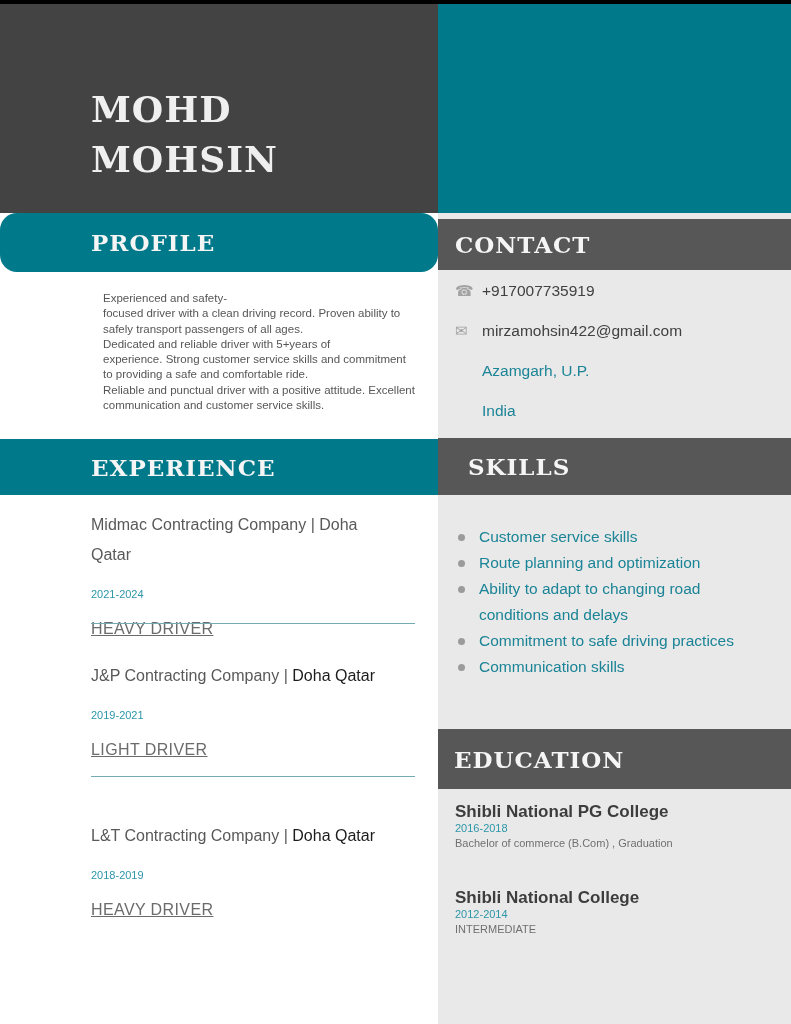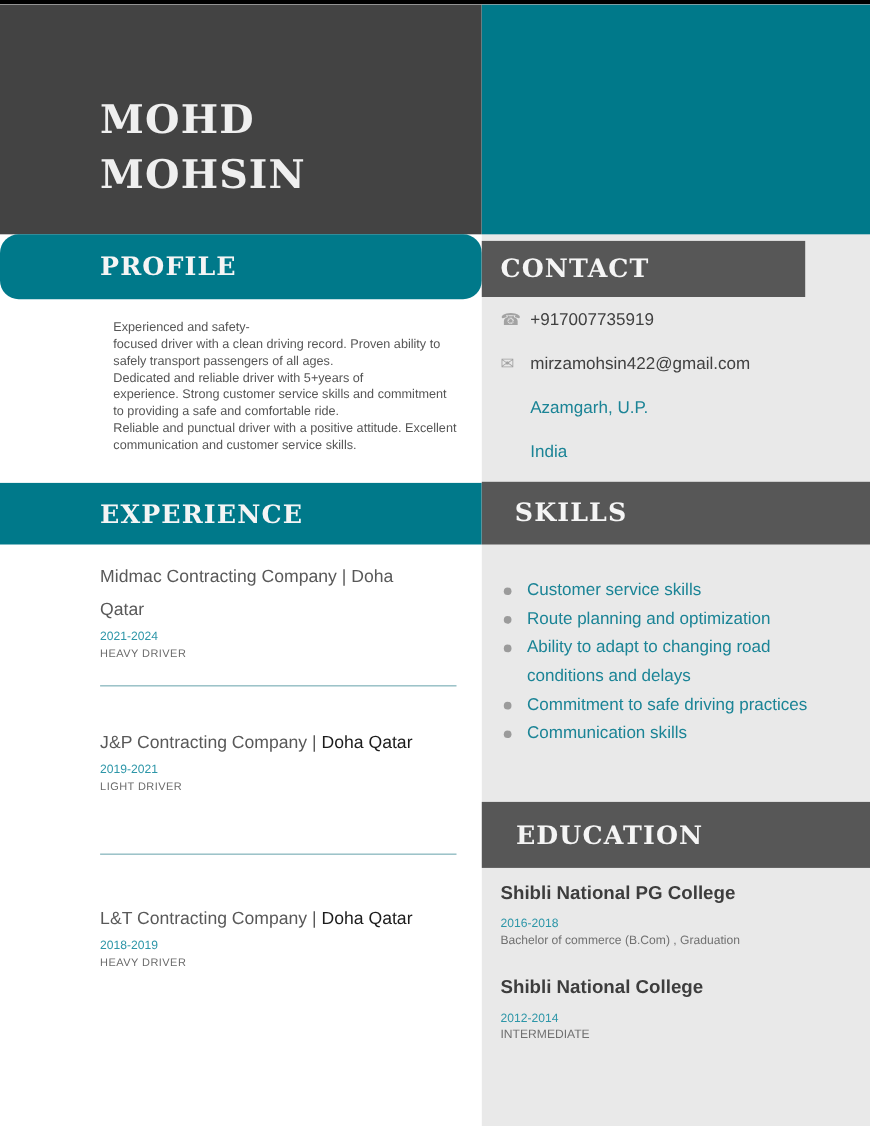--- a/index.html
+++ b/index.html
@@ -23,57 +23,57 @@
   .top-teal { position:absolute; left:0; top:0; width:353px; height:209px; background:#00798a; }
 
   
   .bar {
     position:absolute; display:flex; align-items:center;
     color:#f5f5f5; font-family:"DejaVu Serif", serif; font-weight:bold;
     font-size:23px; letter-spacing:1px;
   }
   .bar-profile    { left:0; top:209px;  width:438px; height:59px; background:#00798a; padding-left:91px; box-sizing:border-box;border-radius:17px; }
   .bar-experience { left:0; top:435px;  width:438px; height:56px; background:#00798a; padding-left:91px; box-sizing:border-box; }
-  .bar-contact    { left:0; top:215px;  width:294px; height:51px; background:#575757; padding-left:17px; box-sizing:border-box; }
+  .bar-contact    { left:0; top:215px;  width:353px; height:51px; background:#575757; padding-left:17px; box-sizing:border-box; }
   .bar-skills     { left:0; top:434px;  width:353px; height:57px; background:#575757; padding-left:30px; box-sizing:border-box; }
-  .bar-education  { left:0; top:725px;  width:353px; height:60px; background:#575757; padding-left:31px; box-sizing:border-box; }
+  .bar-education  { left:0; top:725px;  width:353px; height:60px; background:#575757; padding-left:16px; box-sizing:border-box; }
 
   
   .profile-body {
     position:absolute; left:103px; top:287px; width:325px;
     font-size:11.5px; line-height:15.3px; color:#565656;
     white-space:pre-line;
   }
 
   
   .exp-entry { position:absolute; left:91px; width:300px; }
   .exp-title { font-size:16px; font-weight:normal; line-height:30px; color:#595959; }
   .exp-title .loc-dark { color:#1c1c1c; }
   .exp-title .loc-muted { color:#595959; }
-  .exp-dates { margin-top:3px; font-size:11px; color:#2d96a8; }
-  .exp-role  { margin-top:4px; font-size:10px; color:#6b6b6b; letter-spacing:0.4px; }
+  .exp-dates { margin-top:18px; font-size:11px; color:#2d96a8; }
+  .exp-role  { margin-top:20px; font-size:16px; color:#6b6b6b; letter-spacing:0.4px;text-decoration:underline; }
   .sep { position:absolute; left:91px; width:324px; height:0; border-top:1px solid #74aab2; }
 
   
   .contact-list { position:absolute; left:17px; top:277px; width:320px; }
   .contact-row { height:40px; display:flex; align-items:flex-start; }
   .contact-icon { width:27px; font-size:15px; color:#a3a3a3; line-height:19px; }
   .contact-text { font-size:15.5px; color:#414141; line-height:19px; }
   .contact-text.teal { color:#1b8496; }
   .contact-row.indent { padding-left:27px; box-sizing:border-box; }
 
   
   .skills-list { position:absolute; left:17px; top:520px; width:300px; margin:0; padding:0; list-style:none; }
   .skill-item { position:relative; padding-left:24px; font-size:15.5px; line-height:26px; color:#1b8496; }
   .skill-bullet { position:absolute; left:3px; top:10px; width:7px; height:7px; border-radius:50%; background:#9b9b9b; }
 
   
   .edu-entry { position:absolute; left:17px; width:320px; }
   .edu-school { font-size:17px; font-weight:bold; color:#3d3d3d; line-height:20px; }
-  .edu-dates  { margin-top:12px; font-size:11px; color:#2d96a8; }
+  .edu-dates  { margin-top:0; font-size:11px; color:#2d96a8; }
   .edu-detail { margin-top:3px; font-size:11px; color:#707070; }
 </style>
 </head>
 <body>
 
 <div class="page">
 
   <div class="col-left">
 
     <div class="top-block">

